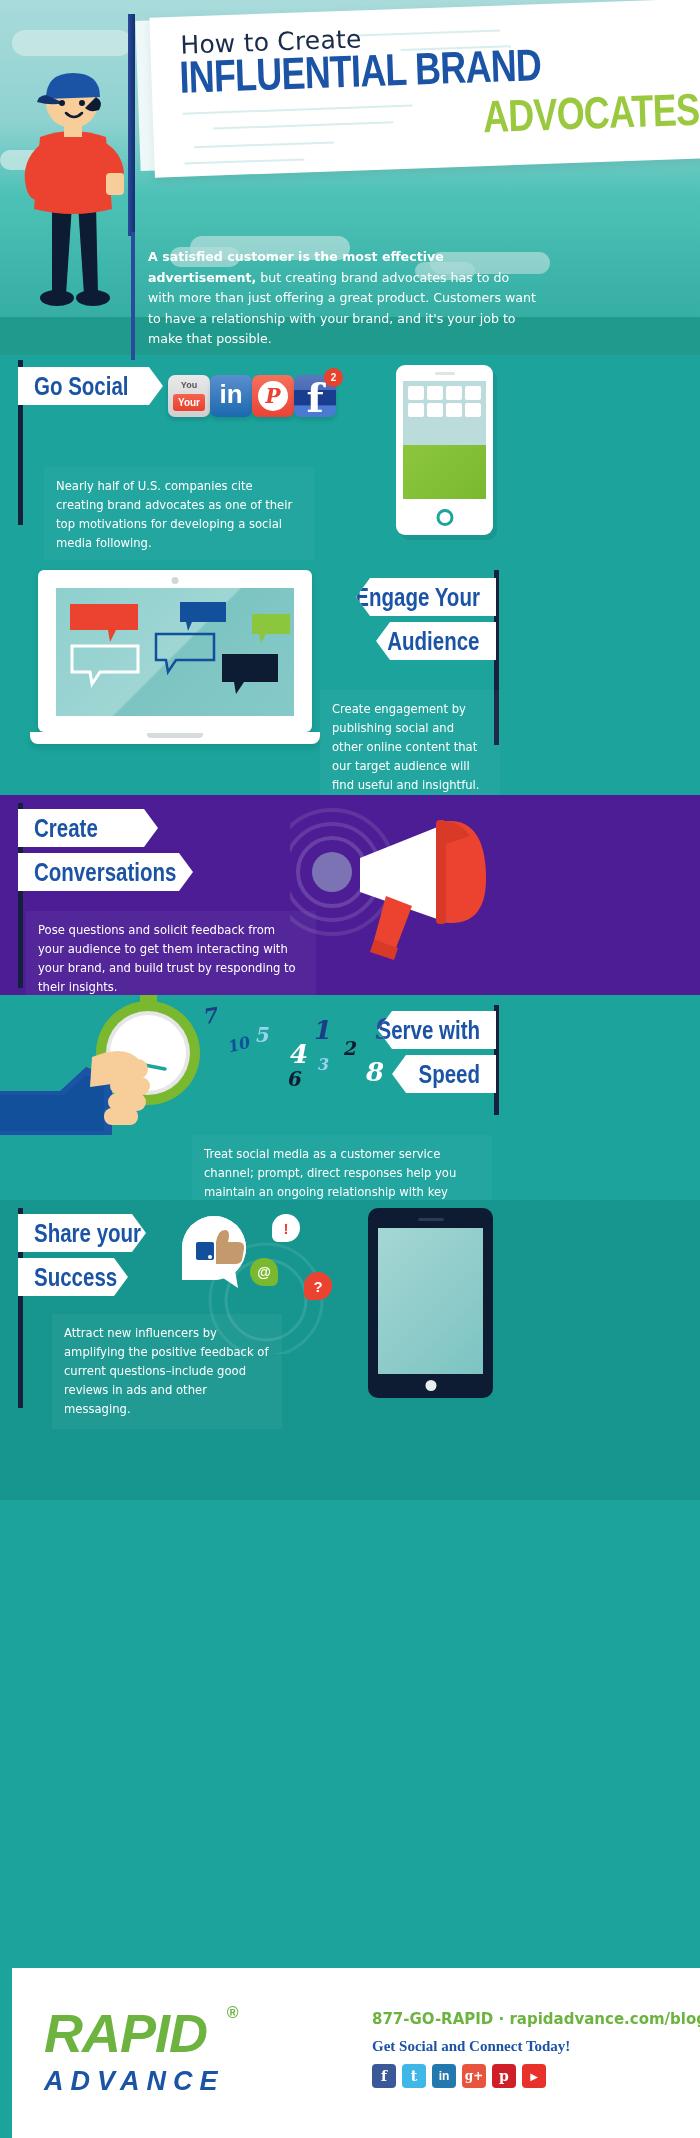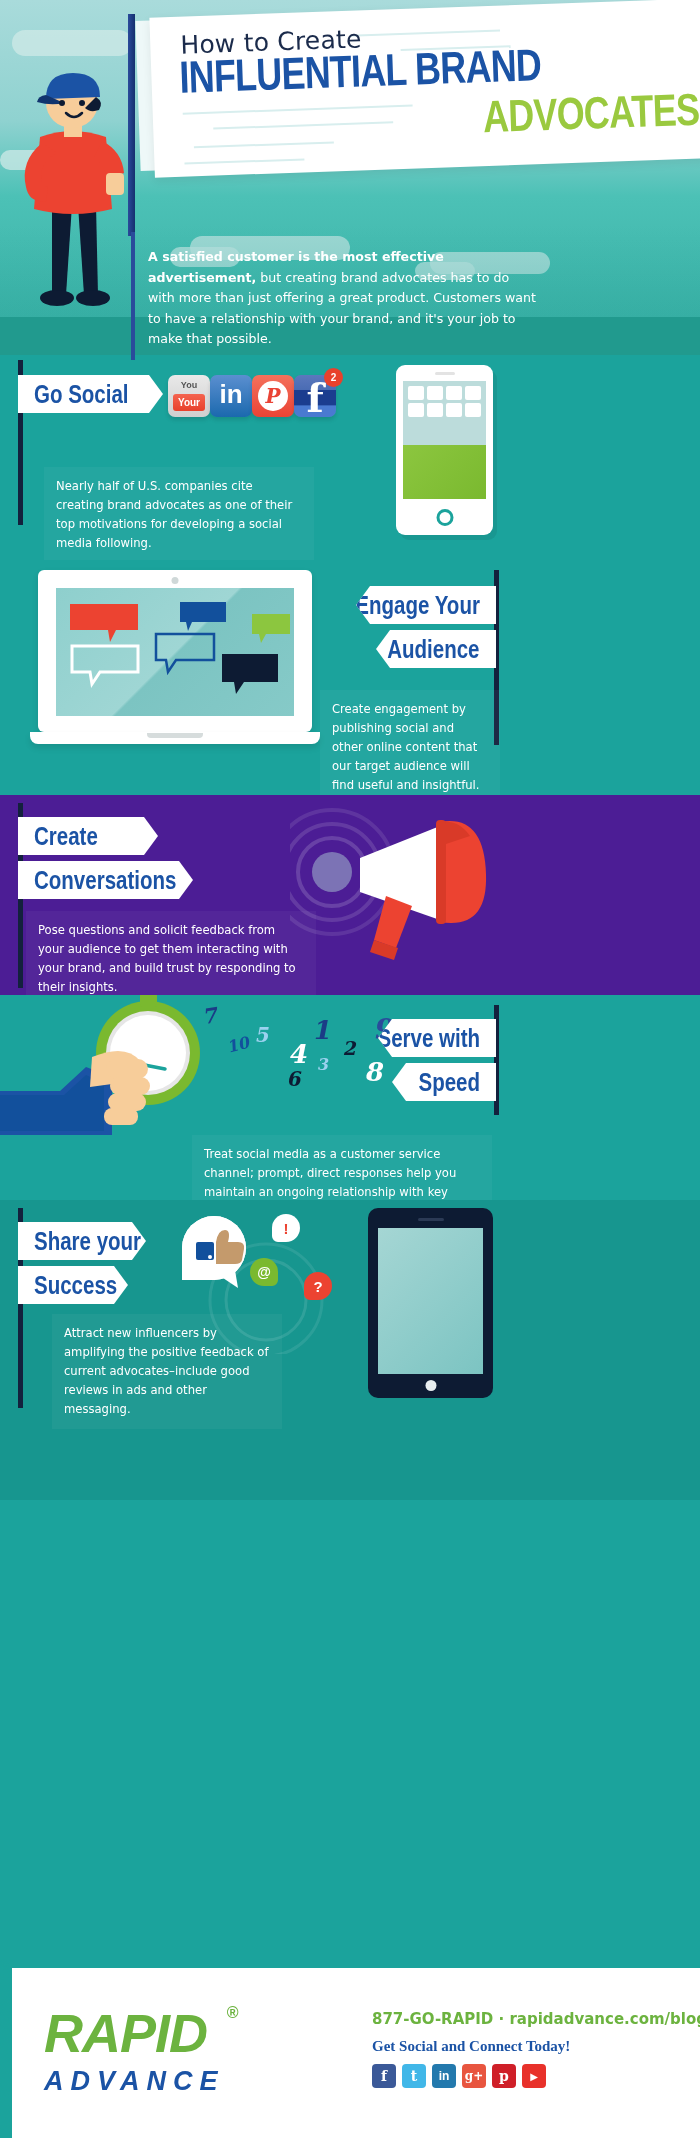--- a/index.html
+++ b/index.html
@@ -84,21 +84,20 @@
     background:#2a4b9b; z-index:6;
   }
 
   
   .sect { position:absolute; left:0; width:700px; }
   .pole { position:absolute; width:5px; background:#13213d; }
   .ribbon {
     position:absolute; background:#fff; height:38px;
     display:flex; align-items:center;
     box-shadow:0 2px 5px rgba(0,0,0,.10);
-    margin-top:8px;
   }
   .ribbon span {
     color:#1b53a5; font-weight:bold; font-size:25px; line-height:25px;
     font-family:"Liberation Sans Narrow","Liberation Sans",sans-serif;
     transform:scaleX(.82); transform-origin:left center;
     white-space:nowrap;
   }
   .ribbon.right span { transform:scaleX(.82); transform-origin:right center; }
   .ribbon.notch-r { clip-path: polygon(0 0, calc(100% - 14px) 0, 100% 50%, calc(100% - 14px) 100%, 0 100%); padding-left:16px;}
   .ribbon.notch-l { clip-path: polygon(14px 0, 100% 0, 100% 100%, 14px 100%, 0 50%); padding-right:16px; justify-content:flex-end;}
@@ -417,21 +416,21 @@
     <div style="position:absolute; left:304px; top:72px; width:28px; height:28px; border-radius:50% 50% 50% 6px; background:#ec4331; display:flex; align-items:center; justify-content:center; color:#fff; font-weight:bold; font-size:15px;">
       <span>?</span>
     </div>
 
     <div style="position:absolute; left:368px; top:8px; width:125px; height:190px; background:#0d1b33; border-radius:10px;">
       <div style="position:absolute; left:50%; top:10px; transform:translateX(-50%); width:26px; height:3px; background:#2b3a55; border-radius:2px;"></div>
       <div style="position:absolute; left:10px; top:20px; right:10px; height:146px; background:linear-gradient(135deg,#a5d6d4,#7cc4c2);"></div>
       <div style="position:absolute; left:50%; bottom:7px; transform:translateX(-50%); width:11px; height:11px; border-radius:50%; background:#e8eef0;"></div>
     </div>
 
-    <div class="body-text" style="left:52px; top:114px; width:230px;">Attract new influencers by amplifying the positive feedback of current advocates–include good reviews in ads and other messaging.</div>
+    <div class="body-text" style="left:52px; top:114px; width:230px;">Attract new influencers by amplifying the positive feedback of current questions–include good reviews in ads and other messaging.</div>
   </div>
 
   <div style="position:absolute; left:0; top:1440px; width:700px; height:528px; background:#1ba39c;"></div>
   <div style="position:absolute; left:18px; top:1440px; width:5px; height:40px; background:#13213d;"></div>
 
   <style>
     #s1,#s2,#s3,#s4,#s5 { z-index:3; }
     #s5 { height:300px; }
   </style>
 

